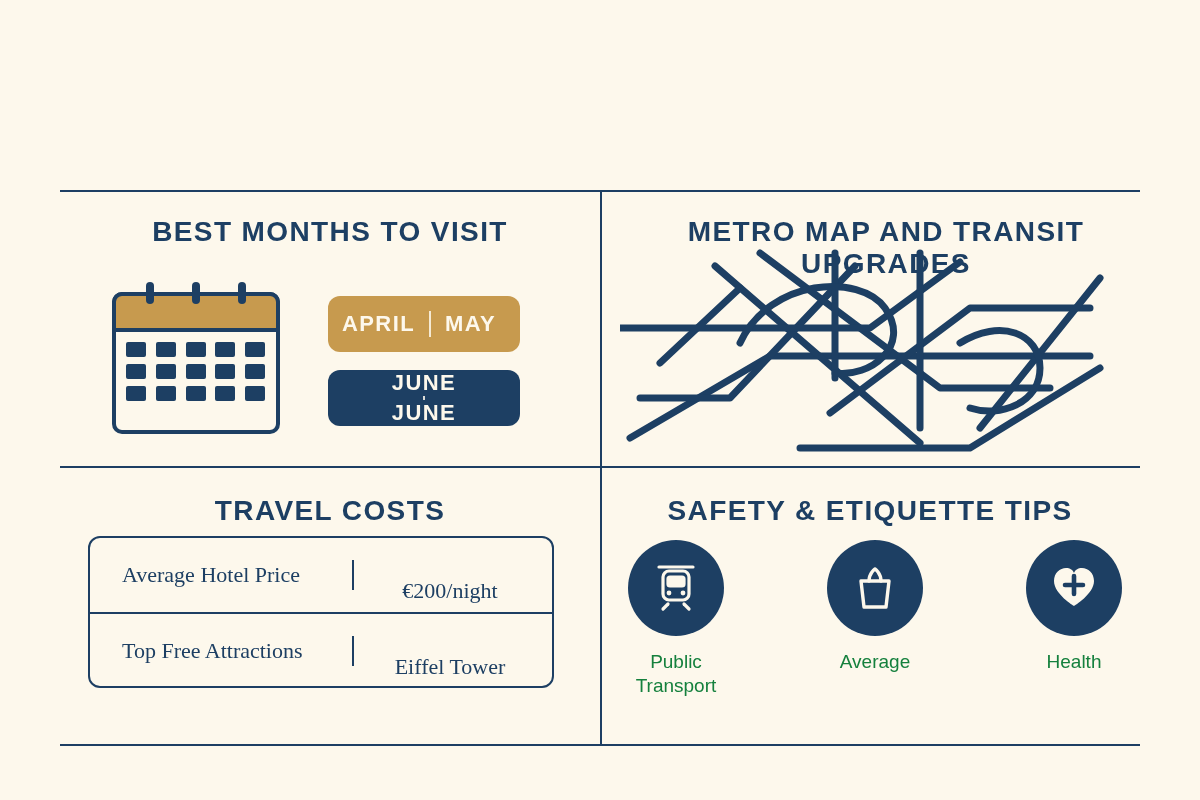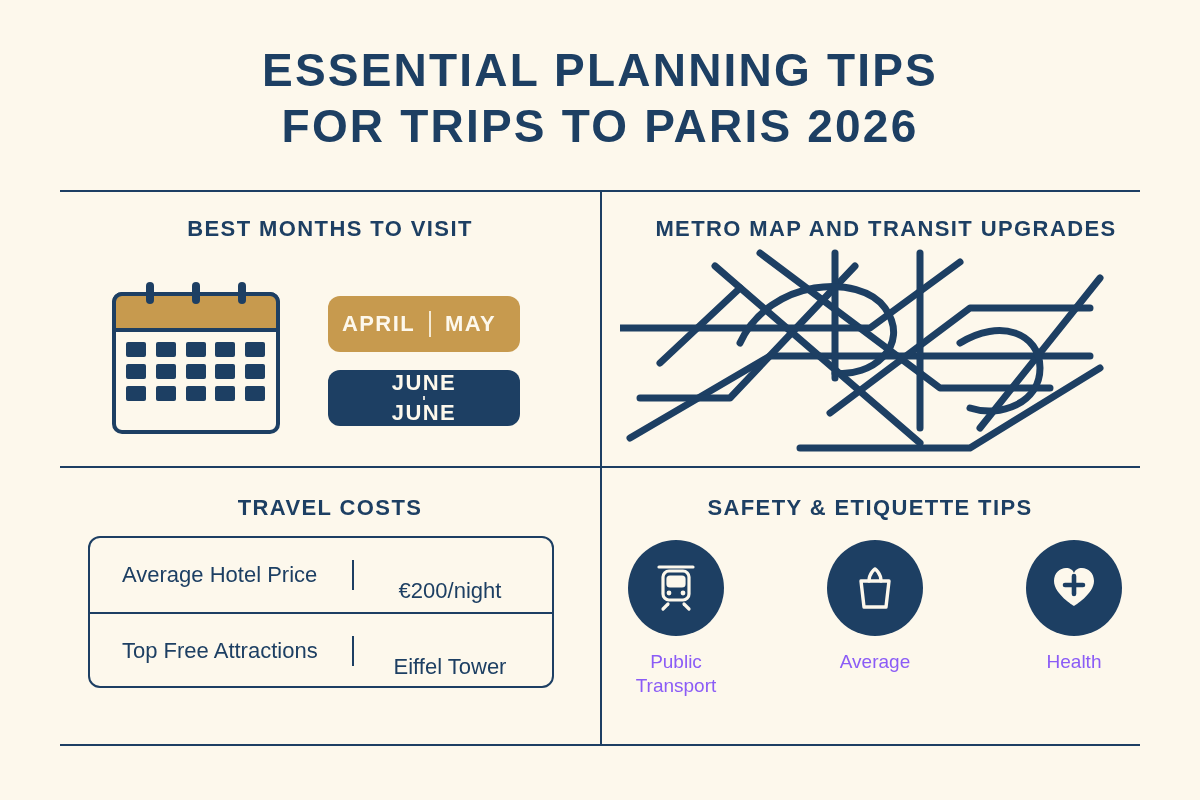--- a/index.html
+++ b/index.html
@@ -45,21 +45,21 @@
     height: 2px;
   }
   .rule-top   { left: 60px;  top: 190px; width: 1080px; }
   .rule-mid   { left: 60px;  top: 466px; width: 1080px; }
   .rule-bot   { left: 60px;  top: 744px; width: 1080px; }
   .rule-vert  { left: 600px; top: 192px; width: 2px; height: 552px; }
 
   
   .quad-title {
     position: absolute;
-    font-size: 22px;
+    font-size: 28px;
     font-weight: bold;
     letter-spacing: 1.4px;
     text-transform: uppercase;
     color: #1d3f63;
     text-align: center;
   }
   .qt-months   { left: 60px;  top: 216px; width: 540px; }
   .qt-metro    { left: 600px; top: 216px; width: 540px; margin-left: 16px; }
   .qt-costs    { left: 60px;  top: 495px; width: 540px; }
   .qt-safety   { left: 600px; top: 495px; width: 540px; }
@@ -156,20 +156,21 @@
     border: 2px solid #1d3f63;
     border-radius: 12px;
     box-sizing: border-box;
   }
   .cost-row {
     height: 74px;
     display: flex;
     align-items: center;
     font-size: 22px;
     color: #1d3f63;
+    font-family: Liberation Serif, serif;
   }
   .cost-row + .cost-row {
     border-top: 2px solid #1d3f63;
   }
   .cost-label {
     width: 262px;
     padding-left: 32px;
     box-sizing: border-box;
   }
   .cost-div {
@@ -204,32 +205,28 @@
     border-radius: 50%;
     background: #1d3f63;
     display: flex;
     align-items: center;
     justify-content: center;
   }
   .safety-label {
     margin-top: 14px;
     font-size: 19px;
     line-height: 24px;
-    color: #8b5cf6;
+    color: #15803d;
   }
 </style>
 </head>
 <body>
 
 <div class="page">
 
-  <div class="title-block">
-    <div class="title-line">ESSENTIAL PLANNING TIPS</div>
-    <div class="title-line">FOR TRIPS TO PARIS 2026</div>
-  </div>
 
   <div class="rule rule-top"></div>
   <div class="rule rule-mid"></div>
   <div class="rule rule-bot"></div>
   <div class="rule rule-vert"></div>
 
   <div class="quad-title qt-months">BEST MONTHS TO VISIT</div>
   <div class="quad-title qt-metro">METRO MAP AND TRANSIT UPGRADES</div>
   <div class="quad-title qt-costs">TRAVEL COSTS</div>
   <div class="quad-title qt-safety">SAFETY &amp; ETIQUETTE TIPS</div>

